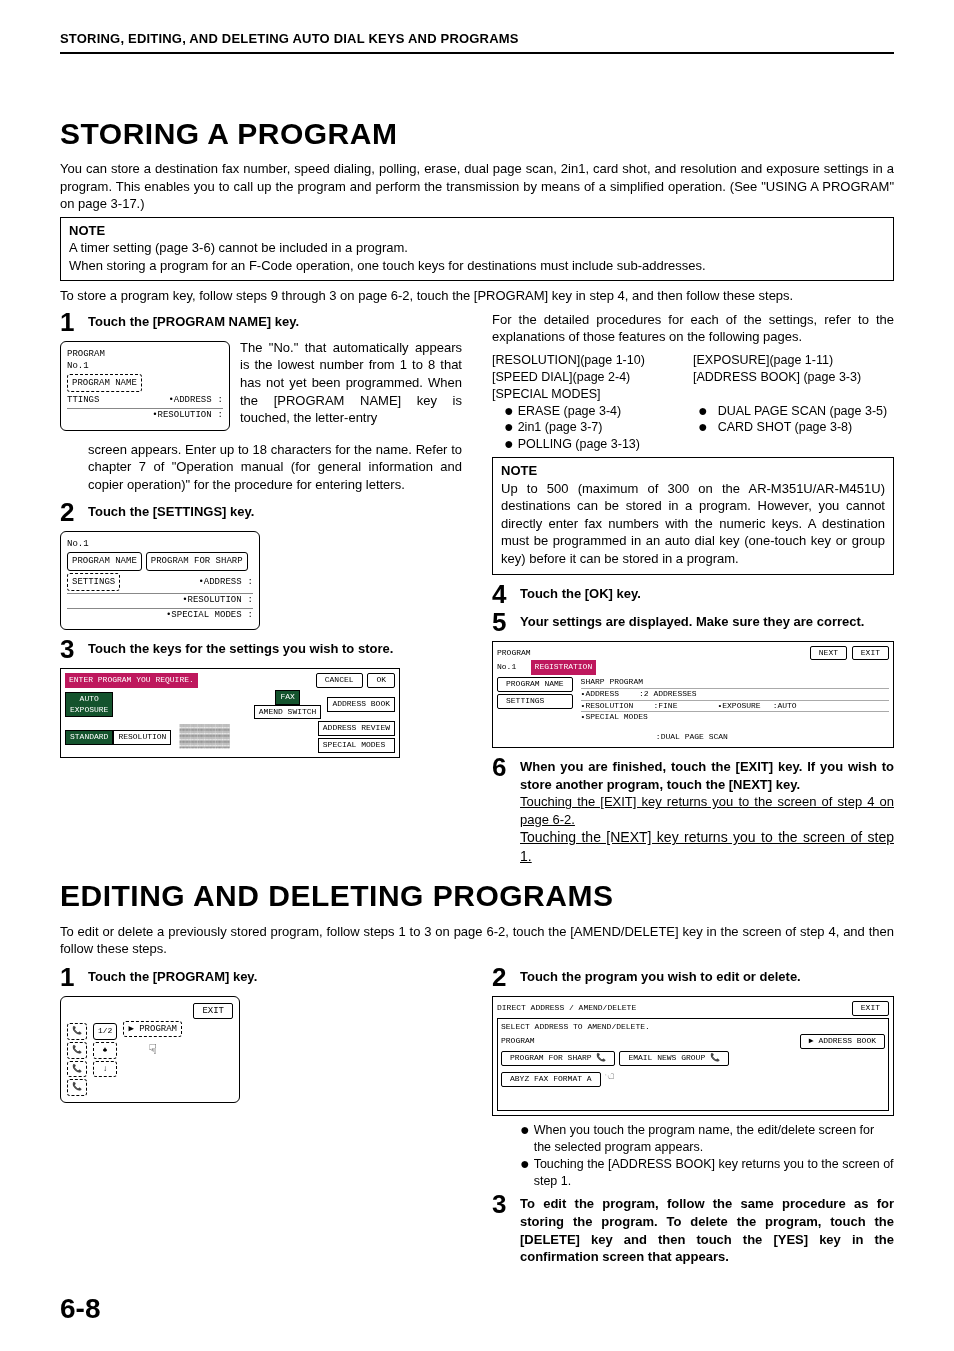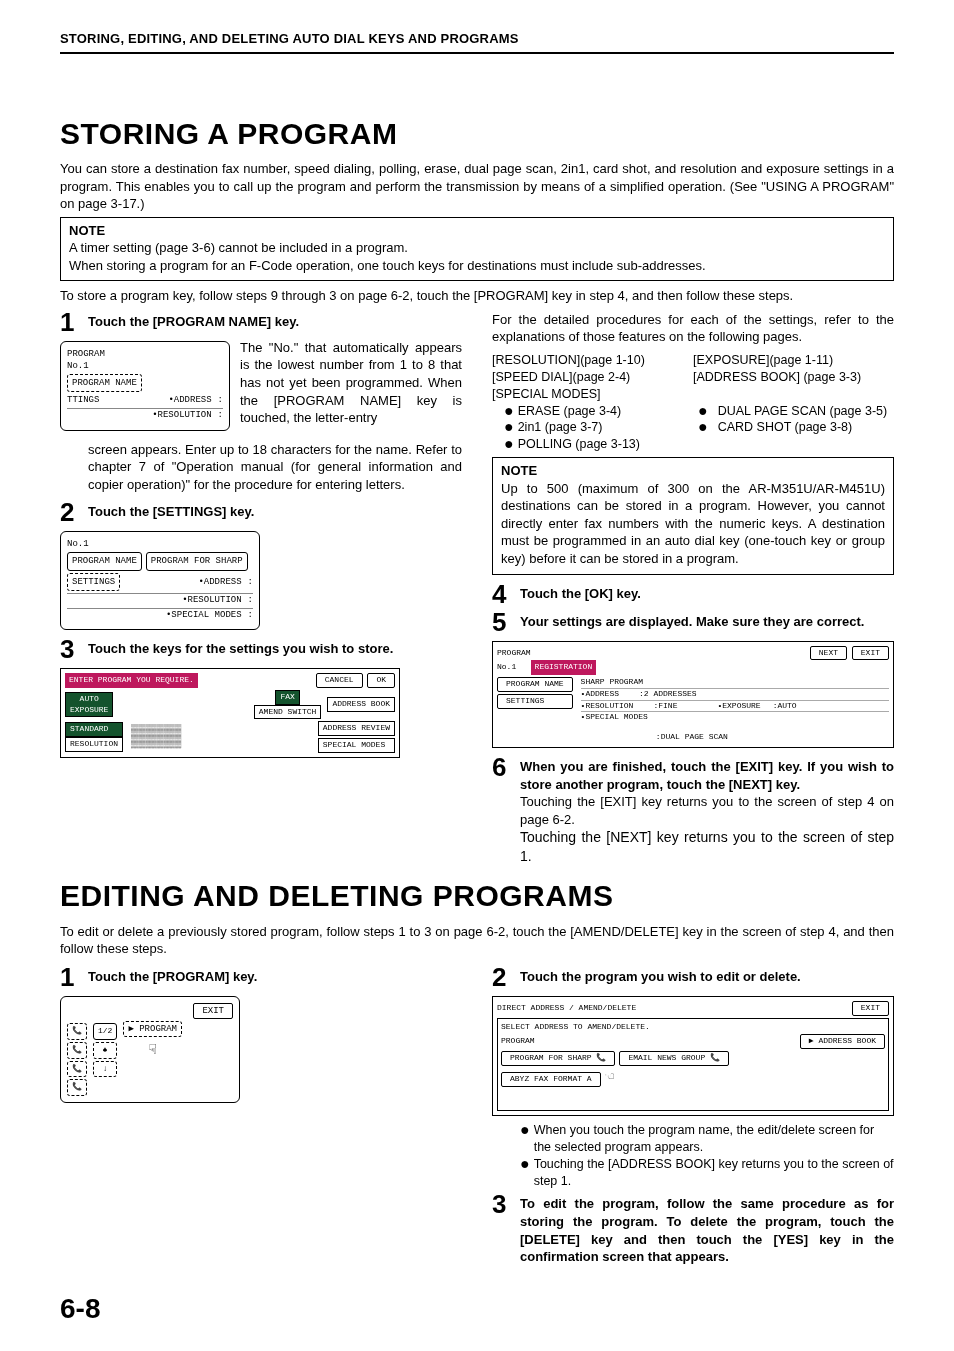--- a/index.html
+++ b/index.html
@@ -23,21 +23,21 @@
   .cell-round { border-radius: 3px; }
   .cell-sm { font-size: 8px; }
   .dot-right::after { content: ":"; margin-left: 6px; }
   .wide-screen { border: 1px solid #000; padding: 4px; font-family: "Courier New", monospace; font-size: 8px; margin: 6px 0; }
   .ws-header { background: #be185d; color: #fff; padding: 2px 4px; display: inline-block; }
   .ws-btn { border: 1px solid #000; padding: 1px 8px; display: inline-block; border-radius: 2px; }
   .ws-btn-dark { background: #14532d; color: #fff; border: 1px solid #000; padding: 1px 4px; display: inline-block; }
   .bullet-line { display: flex; align-items: flex-start; gap: 4px; font-size: 12.5px; }
   .bullet-dot { font-size: 16px; line-height: 1; }
   .ref-grid { font-size: 12.5px; margin: 4px 0; }
-  .sub { margin-left: 28px; font-size: 13px; text-align: justify; }
+  .sub { margin-left: 28px; font-size: 13px; text-align: justify; text-decoration: underline; }
   .page-num { font-size: 28px; font-weight: 900; margin-top: 24px; }
   .screen3 { border: 1px solid #000; padding: 4px; font-family: "Courier New", monospace; font-size: 8px; margin: 6px 0; display:flex; flex-direction:column; gap:2px;}
   .scr3-row { display:flex; gap:6px; align-items:center;}
   .scr3-btn { border:1px solid #000; padding:1px 4px; }
   .big-cols { display:flex; gap:30px; margin-top:2px;}
   .flex-between { display:flex; justify-content:space-between; align-items:center; }
   .hand { font-size: 14px; }
   .tiny-text { font-size: 6px; line-height:1; }
 </style>
 </head>
@@ -123,21 +123,21 @@
         <span class="ws-btn-dark" style="text-align:center;white-space:pre;">AUTO
 EXPOSURE</span>
         <span style="flex:1;"></span>
         <span style="display:flex;flex-direction:column;align-items:center;">
           <span class="ws-btn-dark">FAX</span>
           <span class="scr3-btn">AMEND SWITCH</span>
         </span>
         <span class="scr3-btn">ADDRESS BOOK</span>
       </div>
       <div class="scr3-row">
-        <span style="display:flex;flex-direction:column;">
+        <span style="display:flex;flex-direction:row;">
           <span class="ws-btn-dark">STANDARD</span>
           <span class="scr3-btn">RESOLUTION</span>
         </span>
         <span class="tiny-text" style="flex:1; padding:2px;">▒▒▒▒▒▒▒▒▒▒▒▒▒▒<br>▒▒▒▒▒▒▒▒▒▒▒▒▒▒<br>▒▒▒▒▒▒▒▒▒▒▒▒▒▒<br>▒▒▒▒▒▒▒▒▒▒▒▒▒▒</span>
         <span style="display:flex;flex-direction:column;gap:2px;">
           <span class="scr3-btn">ADDRESS REVIEW</span>
           <span class="scr3-btn">SPECIAL MODES</span>
         </span>
       </div>
     </div>

